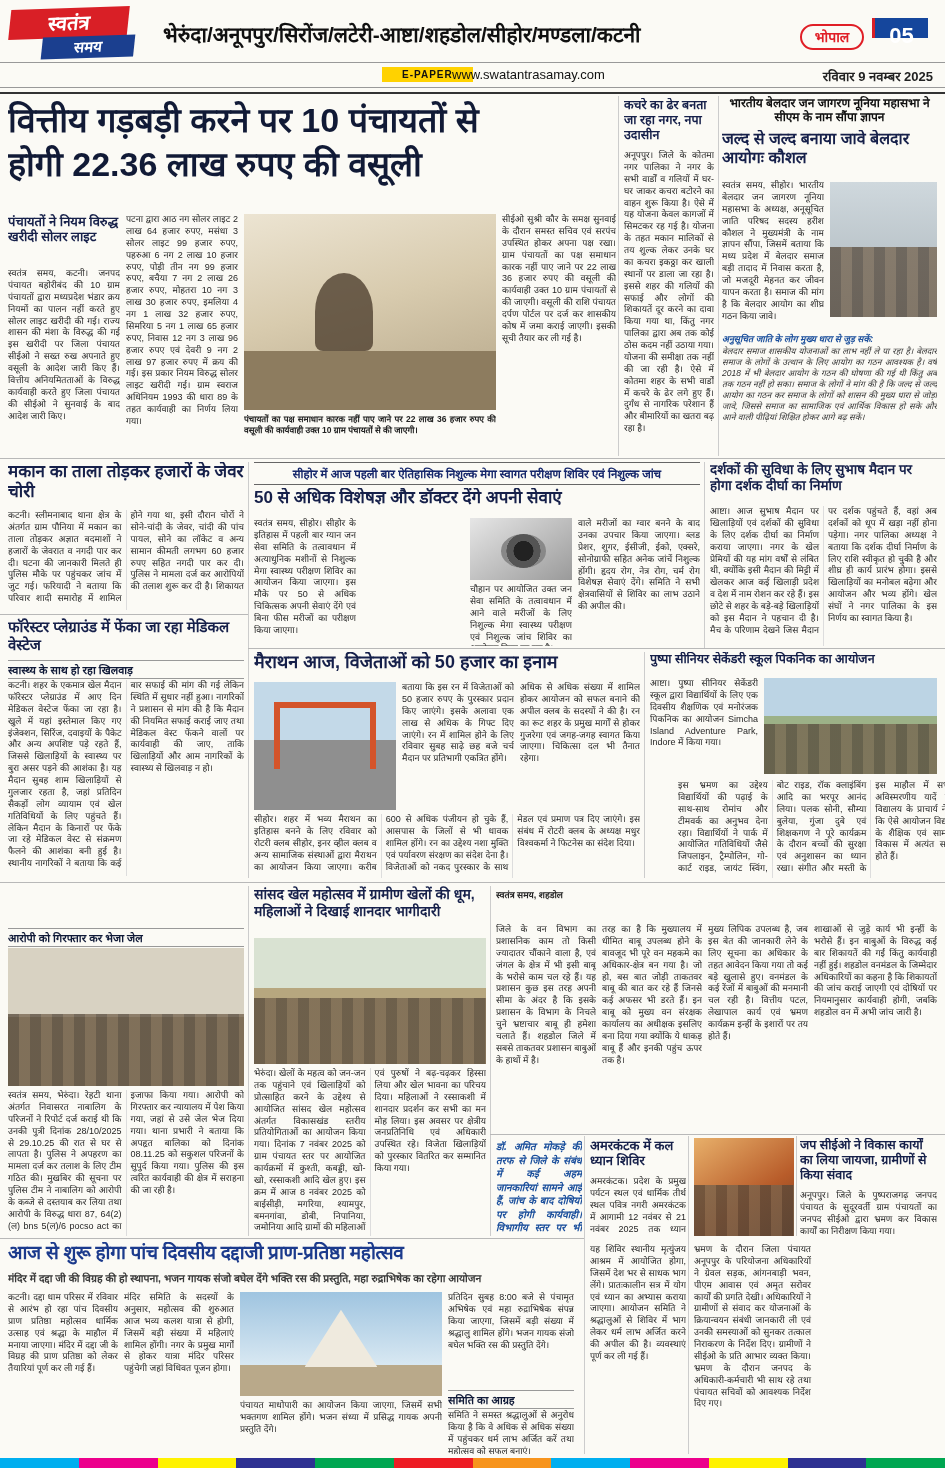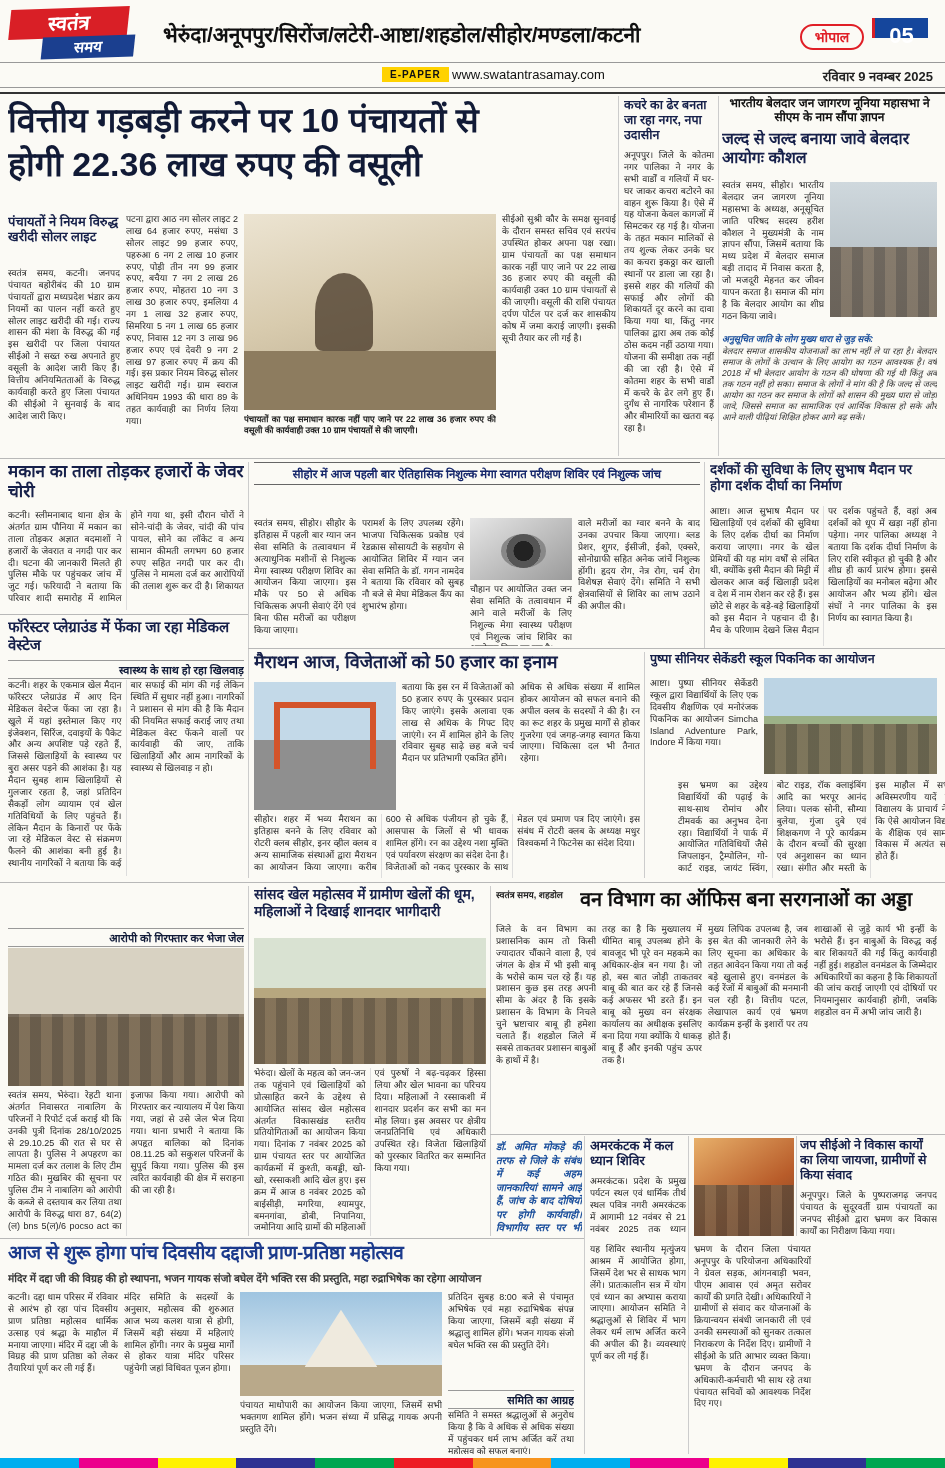--- a/index.html
+++ b/index.html
@@ -21,26 +21,26 @@
     font-weight:bold;font-size:20px;line-height:30px;text-align:center;transform:skew(-8deg) rotate(-2deg)}
   .logo-blue{position:absolute;left:42px;top:36px;width:92px;height:22px;background:#1b3f8f;color:#fff;
     font-weight:bold;font-size:15px;line-height:22px;text-align:center;transform:skew(-8deg) rotate(-2deg)}
   .cities{position:absolute;left:163px;top:20px;width:630px;font-weight:bold;font-size:21px;color:#101010;white-space:nowrap;overflow:hidden}
   .edition-badge{position:absolute;left:800px;top:24px;width:64px;height:26px;border:2px solid #e01e26;border-radius:15px;
     color:#e01e26;font-weight:bold;font-size:14px;line-height:22px;text-align:center}
   .page-number{position:absolute;left:872px;top:18px;width:56px;height:20px;background:#15469c;color:#fff;
     font-weight:bold;font-size:22px;line-height:36px;text-align:center;border-left:3px solid #d91f26}
   .subbar{position:absolute;left:0;top:62px;width:945px;height:26px;border-top:1px solid #999;border-bottom:1px solid #999}
   .epaper{position:absolute;left:382px;top:4px;background:#ffd200;color:#111;font-weight:bold;font-size:10px;
-    letter-spacing:1px;padding:2px 8px}
+    letter-spacing:1px;padding:2px 20px}
   .website{position:absolute;left:452px;top:4px;font-weight:normal;font-size:13px;color:#111}
   .issue-date{position:absolute;right:12px;top:4px;font-weight:bold;font-size:13px;color:#222}
   .banner{color:#15266b;font-weight:bold;font-size:11.5px;text-align:center;border-top:1px solid #666;border-bottom:1px solid #666;
     padding:3px 0;white-space:nowrap;overflow:hidden}
-  .subhead-bar{font-weight:bold;font-size:11px;text-align:right;color:#101a38;border-top:1px solid #999;border-bottom:1px solid #999;padding:1px 0;overflow:hidden}
+  .subhead-bar{font-weight:bold;font-size:11px;text-align:left;color:#101a38;border-top:1px solid #999;border-bottom:1px solid #999;padding:1px 0;overflow:hidden}
   .note{font-size:8.5px;font-style:italic;line-height:1.3;text-align:justify;color:#333;overflow:hidden}
   .note-title{font-weight:bold;color:#1b4f9c;font-style:italic;font-size:9px}
   .quote{font-size:10px;font-style:italic;font-weight:bold;color:#1b4f9c;line-height:1.35;text-align:justify;overflow:hidden}
   .color-strip{display:flex;position:absolute}
   
   .ph-office{background:linear-gradient(165deg,#ece4d2 0%,#d8cbae 45%,#b3a487 100%)}
   .ph-group{background:linear-gradient(#cfd8dd,#aab4ba)}
   .ph-device{background:linear-gradient(145deg,#e6e6e6,#9a9a9a)}
   .ph-street{background:linear-gradient(#c3d9e8 0 45%,#8f8f8f 45% 100%)}
   .ph-picnic{background:linear-gradient(#bcd4e4 0 40%,#9cb187 40% 100%)}
@@ -120,22 +120,22 @@
 
   <div class="abs hd center" style="left:8px;top:618px;width:236px;height:40px;font-size:15px">फॉरेस्टर प्लेग्राउंड में फेंका जा रहा मेडिकल वेस्टेज</div>
   <div class="abs subhead-bar" style="left:8px;top:660px;width:236px">स्वास्थ्य के साथ हो रहा खिलवाड़</div>
   <div class="abs" style="left:8px;top:680px;width:236px;height:196px">
     <div class="bt c2">कटनी। शहर के एकमात्र खेल मैदान फॉरेस्टर प्लेग्राउंड में आए दिन मेडिकल वेस्टेज फेंका जा रहा है। खुले में यहां इस्तेमाल किए गए इंजेक्शन, सिरिंज, दवाइयों के पैकेट और अन्य अपशिष्ट पड़े रहते हैं, जिससे खिलाड़ियों के स्वास्थ्य पर बुरा असर पड़ने की आशंका है। यह मैदान सुबह शाम खिलाड़ियों से गुलजार रहता है, जहां प्रतिदिन सैकड़ों लोग व्यायाम एवं खेल गतिविधियों के लिए पहुंचते हैं। लेकिन मैदान के किनारों पर फेंके जा रहे मेडिकल वेस्ट से संक्रमण फैलने की आशंका बनी हुई है। स्थानीय नागरिकों ने बताया कि कई बार सफाई की मांग की गई लेकिन स्थिति में सुधार नहीं हुआ। नागरिकों ने प्रशासन से मांग की है कि मैदान की नियमित सफाई कराई जाए तथा मेडिकल वेस्ट फेंकने वालों पर कार्यवाही की जाए, ताकि खिलाड़ियों और आम नागरिकों के स्वास्थ्य से खिलवाड़ न हो।</div>
   </div>
 
   <div class="vline" style="left:248px;top:462px;height:416px"></div>
 
   <div class="abs banner" style="left:254px;top:462px;width:446px">सीहोर में आज पहली बार ऐतिहासिक निशुल्क मेगा स्वागत परीक्षण शिविर एवं निशुल्क जांच</div>
+  <div class="abs hd center" style="left:254px;top:488px;width:446px;height:26px;font-size:17px">50 से अधिक विशेषज्ञ और डॉक्टर देंगे अपनी सेवाएं</div>
   <div class="abs bt" style="left:254px;top:518px;width:102px;height:128px">स्वतंत्र समय, सीहोर। सीहोर के इतिहास में पहली बार ग्यान जन सेवा समिति के तत्वावधान में अत्याधुनिक मशीनों से निशुल्क मेगा स्वास्थ्य परीक्षण शिविर का आयोजन किया जाएगा। इस मौके पर 50 से अधिक चिकित्सक अपनी सेवाएं देंगे एवं बिना फीस मरीजों का परीक्षण किया जाएगा।</div>
-  <div class="abs bt" style="left:362px;top:518px;width:102px;height:128px">परामर्श के लिए उपलब्ध रहेंगे। भाजपा चिकित्सक प्रकोष्ठ एवं रेडक्रास सोसायटी के सहयोग से आयोजित शिविर में ग्यान जन सेवा समिति के डॉ. गगन नामदेव ने बताया कि रविवार को सुबह नौ बजे से मेघा मेडिकल कैंप का शुभारंभ होगा।</div>
   <div class="photo ph-device" style="left:470px;top:518px;width:102px;height:62px">
     <div class="lens"></div>
   </div>
   <div class="abs bt" style="left:470px;top:584px;width:102px;height:62px">चौहान पर आयोजित उक्त जन सेवा समिति के तत्वावधान में आने वाले मरीजों के लिए निशुल्क मेगा स्वास्थ्य परीक्षण एवं निशुल्क जांच शिविर का आयोजन किया जा रहा है।</div>
   <div class="abs bt" style="left:578px;top:518px;width:122px;height:128px">वाले मरीजों का ग्वार बनने के बाद उनका उपचार किया जाएगा। ब्लड प्रेशर, शुगर, ईसीजी, ईको, एक्सरे, सोनोग्राफी सहित अनेक जांचें निशुल्क होंगी। हृदय रोग, नेत्र रोग, चर्म रोग विशेषज्ञ सेवाएं देंगे। समिति ने सभी क्षेत्रवासियों से शिविर का लाभ उठाने की अपील की।</div>
 
   <div class="vline" style="left:704px;top:462px;height:186px"></div>
 
   <div class="abs hd center" style="left:710px;top:462px;width:227px;height:40px;font-size:13.5px">दर्शकों की सुविधा के लिए सुभाष मैदान पर होगा दर्शक दीर्घा का निर्माण</div>
   <div class="abs" style="left:710px;top:506px;width:227px;height:140px">
@@ -181,21 +181,20 @@
   <div class="photo ph-field" style="left:254px;top:938px;width:232px;height:126px">
     <div class="crowd"></div>
   </div>
   <div class="abs" style="left:254px;top:1068px;width:232px;height:168px">
     <div class="bt c2">भेरुंदा। खेलों के महत्व को जन-जन तक पहुंचाने एवं खिलाड़ियों को प्रोत्साहित करने के उद्देश्य से आयोजित सांसद खेल महोत्सव अंतर्गत विकासखंड स्तरीय प्रतियोगिताओं का आयोजन किया गया। दिनांक 7 नवंबर 2025 को ग्राम पंचायत स्तर पर आयोजित कार्यक्रमों में कुश्ती, कबड्डी, खो-खो, रस्साकशी आदि खेल हुए। इस क्रम में आज 8 नवंबर 2025 को बाईसीड़ी, मगरिया, श्यामपुर, बमनगांवा, डोबी, निपानिया, जमोनिया आदि ग्रामों की महिलाओं एवं पुरुषों ने बढ़-चढ़कर हिस्सा लिया और खेल भावना का परिचय दिया। महिलाओं ने रस्साकशी में शानदार प्रदर्शन कर सभी का मन मोह लिया। इस अवसर पर क्षेत्रीय जनप्रतिनिधि एवं अधिकारी उपस्थित रहे। विजेता खिलाड़ियों को पुरस्कार वितरित कर सम्मानित किया गया।</div>
   </div>
 
   <div class="vline" style="left:490px;top:886px;height:350px"></div>
 
   <div class="abs bt" style="left:496px;top:890px;width:78px;height:30px;font-weight:bold">स्वतंत्र समय, शहडोल</div>
-  <div class="abs hd nowrap" style="left:580px;top:888px;width:357px;height:30px;font-size:20px;color:#101010">वन विभाग का ऑफिस बना सरगनाओं का अड्डा</div>
   <div class="abs bt" style="left:496px;top:924px;width:100px;height:206px">जिले के वन विभाग का प्रशासनिक काम तो किसी ज्यादातर चौंकाने वाला है, एवं जंगल के क्षेत्र में भी इसी बाबू के भरोसे काम चल रहे हैं। यह प्रशासन कुछ इस तरह अपनी सीमा के अंदर है कि इसके प्रशासन के विभाग के निचले चुने भ्रष्टाचार बाबू ही हमेशा चलाते हैं। शहडोल जिले में सबसे ताकतवर प्रशासन बाबुओं के हाथों में है।</div>
   <div class="abs bt" style="left:602px;top:924px;width:100px;height:206px">तरह का है कि मुख्यालय में धीमित बाबू उपलब्ध होने के बावजूद भी पूरे वन महकमे का अधिकार-क्षेत्र बन गया है। जो हो, बस बात जोड़ी ताकतवर बाबू की बात कर रहे हैं जिनसे कई अफसर भी डरते हैं। इन बाबू को मुख्य वन संरक्षक कार्यालय का अधीक्षक इसलिए बना दिया गया क्योंकि ये धाकड़ बाबू हैं और इनकी पहुंच ऊपर तक है।</div>
   <div class="abs bt" style="left:814px;top:924px;width:123px;height:206px">शाखाओं से जुड़े कार्य भी इन्हीं के भरोसे हैं। इन बाबुओं के विरुद्ध कई बार शिकायतें की गईं किंतु कार्यवाही नहीं हुई। शहडोल वनमंडल के जिम्मेदार अधिकारियों का कहना है कि शिकायतों की जांच कराई जाएगी एवं दोषियों पर नियमानुसार कार्यवाही होगी, जबकि शहडोल वन में अभी जांच जारी है।</div>
   <div class="abs bt" style="left:708px;top:924px;width:100px;height:206px">मुख्य लिपिक उपलब्ध है, जब इस बेत की जानकारी लेने के लिए सूचना का अधिकार के तहत आवेदन किया गया तो कई बड़े खुलासे हुए। वनमंडल के कई रेंजों में बाबुओं की मनमानी चल रही है। वित्तीय पटल, लेखापाल कार्य एवं भ्रमण कार्यक्रम इन्हीं के इशारों पर तय होते हैं।</div>
 
   <div class="hline" style="left:490px;top:1134px;width:455px"></div>
 
   <div class="abs quote" style="left:496px;top:1140px;width:86px;height:94px">डॉ. अमित मोकड़े की तरफ से जिले के संबंध में कई अहम जानकारियां सामने आई हैं, जांच के बाद दोषियों पर होगी कार्यवाही। विभागीय स्तर पर भी मामले की समीक्षा की जा रही है।</div>
   <div class="vline" style="left:584px;top:1136px;height:318px"></div>
   <div class="abs hd center" style="left:590px;top:1138px;width:96px;height:34px;font-size:13px">अमरकंटक में कल ध्यान शिविर</div>

